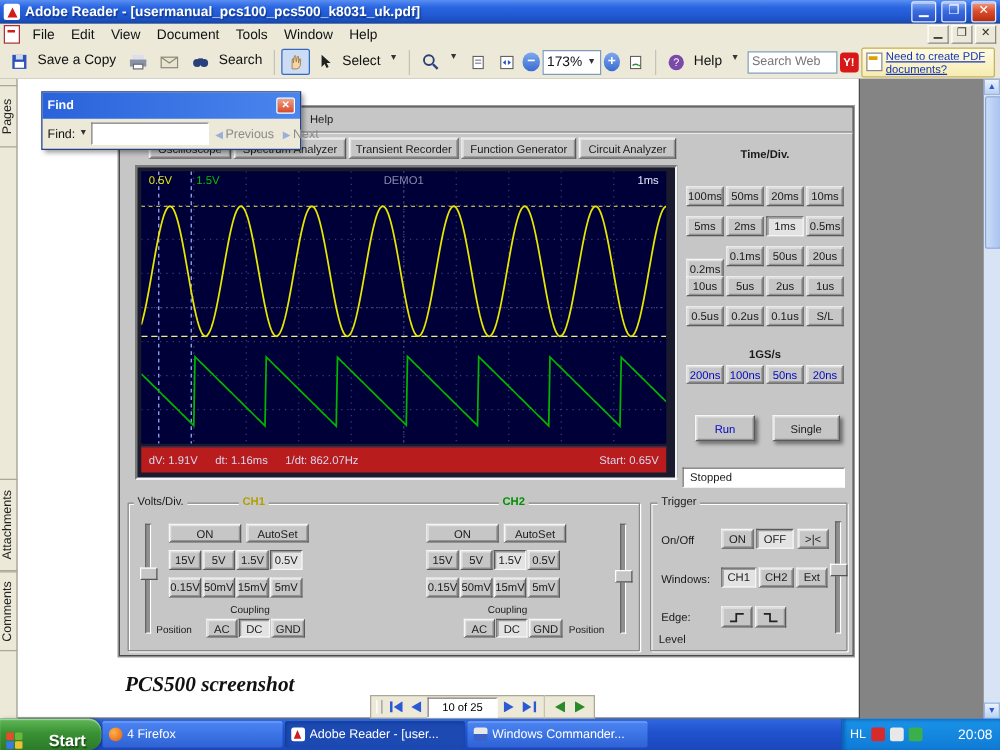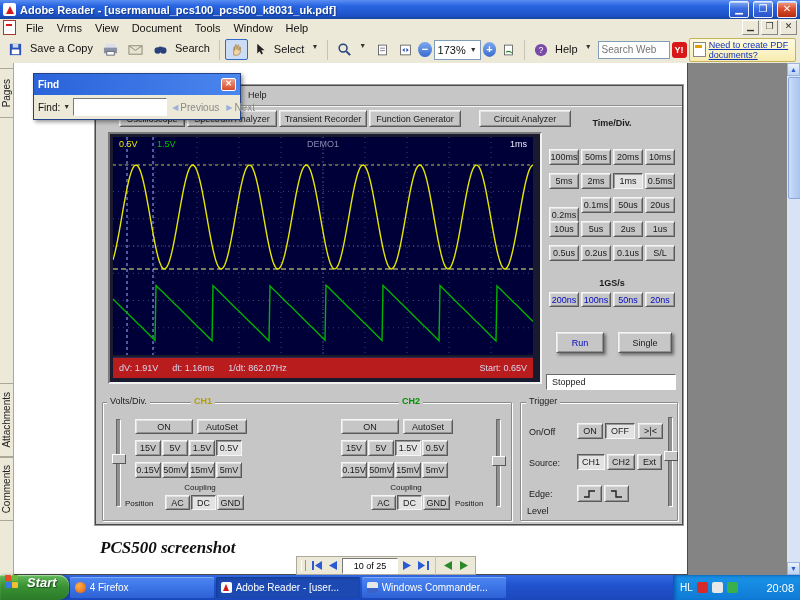--- a/index.html
+++ b/index.html
@@ -117,21 +117,21 @@
     display:flex;align-items:center;gap:2px;padding:0 4px;z-index:6}
   .grip{width:3px;height:11px;border-left:1px solid #fff;border-right:1px solid #999;margin-right:2px}
   .pnbtn{width:14px;height:13px;display:flex;align-items:center;justify-content:center}
   .pn-input{width:50px;height:12px;border:1px solid;border-color:#7a7a7a #fff #fff #7a7a7a;background:#fff;
     font-size:9px;text-align:center;font-family:"Liberation Sans",sans-serif}
 
   
   .taskbar{position:absolute;left:0;bottom:0;width:800px;height:25px;
     background:linear-gradient(#3168e0,#2153cf 40%,#1b47bb);display:flex;align-items:stretch;z-index:30}
   .startbtn{flex:none;background:linear-gradient(#62b858,#3a9234 45%,#2b7a28);border-radius:0 10px 10px 0;
-    display:flex;align-items:flex-start;gap:8px;padding:0 12px 0 5px;color:#fff;font-weight:bold;font-style:italic;
+    display:flex;align-items:flex-end;gap:20px;padding:0 12px 0 5px;color:#fff;font-weight:bold;
     font-size:13px;text-shadow:1px 1px 1px #1a4a18;box-shadow:inset 0 1px 1px #a8dca0,2px 0 3px rgba(0,0,0,.3)}
   .flag{width:14px;height:14px;display:grid;grid-template-columns:6px 6px;grid-template-rows:6px 6px;gap:1px}
   .flag i{border-radius:1px}
   .taskbtn{width:134px;margin:2px 1px;background:linear-gradient(#4d86f2,#3a72e4 55%,#2f62d4);border-radius:2px;
     display:flex;align-items:center;gap:4px;padding:0 5px;color:#fff;font-size:10px;box-shadow:inset 0 1px 0 #7fa8f5}
   .taskbtn span{white-space:nowrap;overflow:hidden;text-overflow:ellipsis}
   .taskbtn.active{background:#1d4ab2;box-shadow:inset 1px 1px 3px #113a8e}
   .tico{width:11px;height:11px;flex:none;border-radius:2px}
   .tray{margin-left:auto;flex:none;width:114px;background:linear-gradient(#1a93e8,#0f7bd6);
     border-left:1px solid #0a5cb0;display:flex;align-items:center;gap:4px;padding:0 6px;color:#fff;font-size:10px;
@@ -149,21 +149,21 @@
       </span>
     <span class="title">Adobe Reader - [usermanual_pcs100_pcs500_k8031_uk.pdf]</span>
     <span class="xpbtn">▁</span>
     <span class="xpbtn">❐</span>
     <span class="xpbtn close">✕</span>
   </div>
 
   <div class="menubar">
     <span class="docicon"></span>
     <span class="menu-item">File</span>
-    <span class="menu-item">Vrms</span>
+    <span class="menu-item">Edit</span>
     <span class="menu-item">View</span>
     <span class="menu-item">Document</span>
     <span class="menu-item">Tools</span>
     <span class="menu-item">Window</span>
     <span class="menu-item">Help</span>
     <span style="margin-left:auto"></span>
     <span class="mdi-btn">▁</span>
     <span class="mdi-btn">❐</span>
     <span class="mdi-btn">✕</span>
   </div>
@@ -284,21 +284,21 @@
 
   <div id="scope-app">
     <div class="appmenu">
       <span>Help</span>
     </div>
 
     <div class="b95 tab" style="left:23px;top:24px;width:66px">Oscilloscope</div>
     <div class="b95 tab" style="left:91px;top:24px;width:90px">Spectrum Analyzer</div>
     <div class="b95 tab" style="left:183px;top:24px;width:88px">Transient Recorder</div>
     <div class="b95 tab" style="left:273px;top:24px;width:92px">Function Generator</div>
-    <div class="b95 tab" style="left:383px;top:24px;width:92px">Circuit Analyzer</div>
+    <div class="b95 tab" style="left:367px;top:24px;width:78px">Circuit Analyzer</div>
 
     <div class="screen-bezel">
       <div id="scope-screen">
         <svg id="scope-svg" width="420" height="218" viewBox="0 0 420 218">
             <line x1="42" y1="0" x2="42" y2="218" stroke="#3d3d72" stroke-width="1" stroke-dasharray="1 4"></line>
             <line x1="84" y1="0" x2="84" y2="218" stroke="#3d3d72" stroke-width="1" stroke-dasharray="1 4"></line>
             <line x1="126" y1="0" x2="126" y2="218" stroke="#3d3d72" stroke-width="1" stroke-dasharray="1 4"></line>
             <line x1="168" y1="0" x2="168" y2="218" stroke="#3d3d72" stroke-width="1" stroke-dasharray="1 4"></line>
             <line x1="210" y1="0" x2="210" y2="218" stroke="#3d3d72" stroke-width="1" stroke-dasharray="1 4"></line>
             <line x1="252" y1="0" x2="252" y2="218" stroke="#3d3d72" stroke-width="1" stroke-dasharray="1 4"></line>
@@ -411,21 +411,21 @@
           <span class="thumb" style="top:42%"></span>
       </div>
     </div>
 
     <div class="group" style="left:424px;top:316px;width:156px;height:117px">
       <span class="glabel" style="left:5px">Trigger</span>
       <span class="smlbl" style="left:8px;top:24px;font-size:9px">On/Off</span>
       <div class="b95" style="left:56px;top:20px;width:26px;height:16px">ON</div>
       <div class="b95 pressed" style="left:84px;top:20px;width:30px;height:16px">OFF</div>
       <div class="b95" style="left:117px;top:20px;width:25px;height:16px">&gt;|&lt;</div>
-      <span class="smlbl" style="left:8px;top:55px;font-size:9px">Source:</span>
+      <span class="smlbl" style="left:8px;top:55px;font-size:9px">Windows:</span>
       <div class="b95 pressed" style="left:56px;top:51px;width:28px;height:16px">CH1</div>
       <div class="b95" style="left:86px;top:51px;width:28px;height:16px">CH2</div>
       <div class="b95" style="left:116px;top:51px;width:25px;height:16px">Ext</div>
       <span class="smlbl" style="left:8px;top:86px;font-size:9px">Edge:</span>
       <div class="b95" style="left:56px;top:82px;width:25px;height:17px">
         <svg width="16" height="12" viewBox="0 0 16 12">
             <polyline points="2,9 7,9 7,3 13,3" fill="none" stroke="#222" stroke-width="1.4"></polyline>
           </svg>
       </div>
       <div class="b95" style="left:83px;top:82px;width:25px;height:17px">

